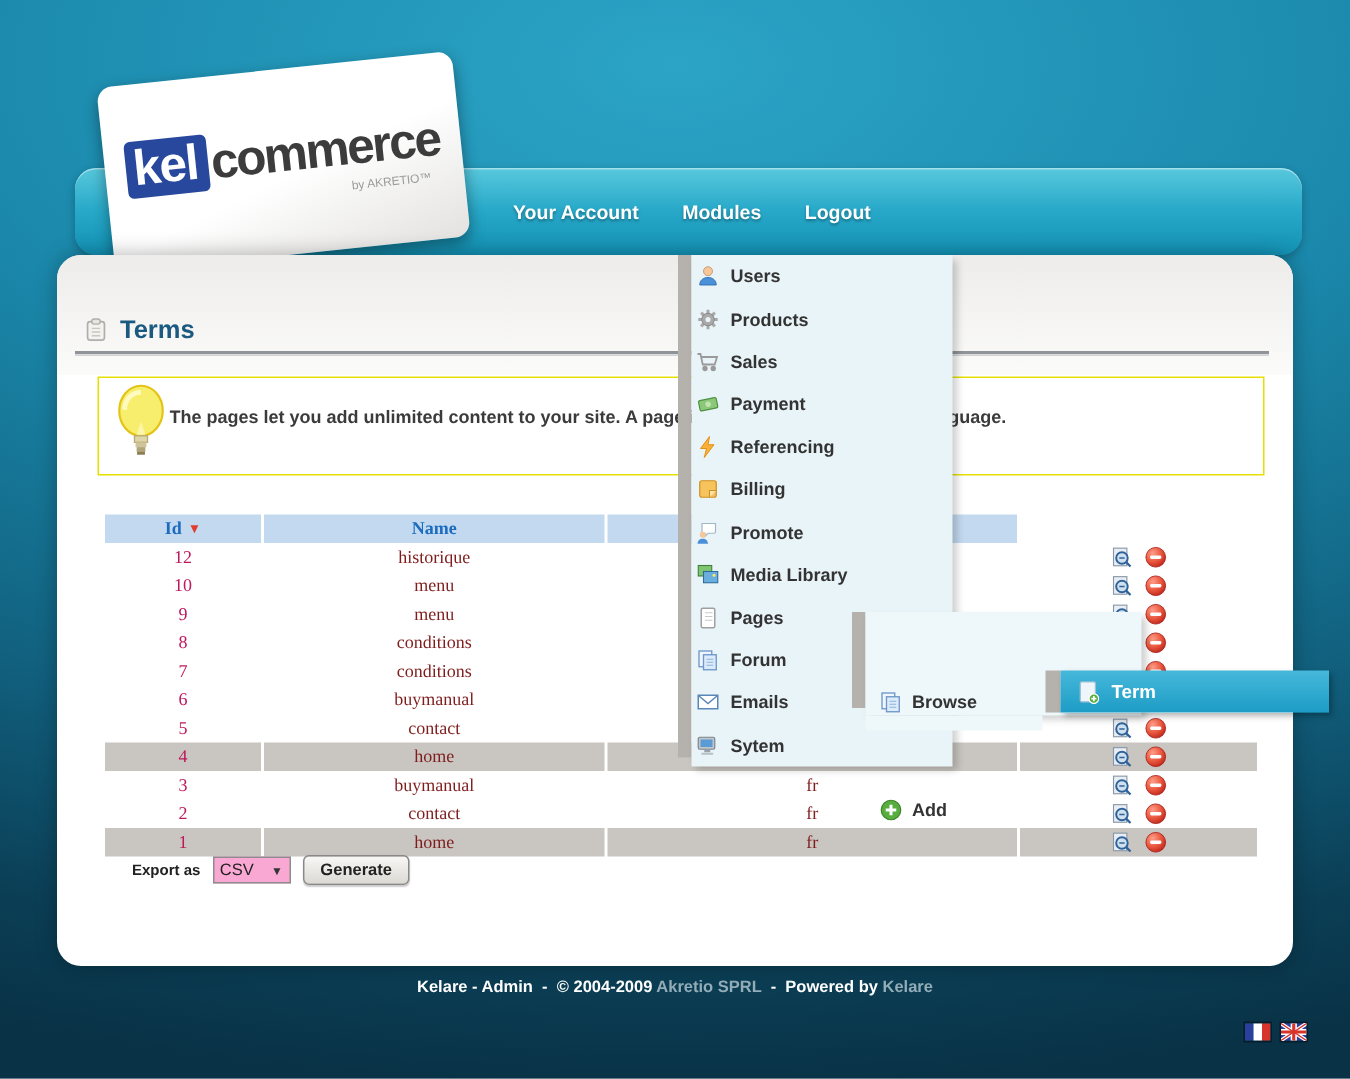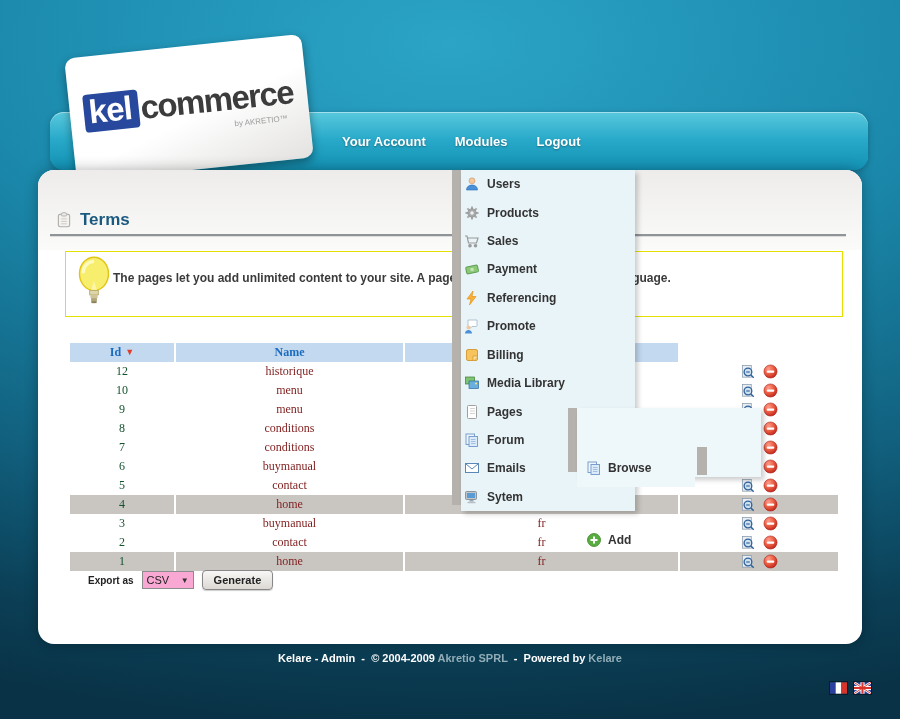--- a/index.html
+++ b/index.html
@@ -40,21 +40,21 @@
   #bulb-icon { position:absolute; left:10px; top:3px; width:36px; height:58px; }
   #hint-text { position:absolute; left:47px; top:19px; font-size:12px; font-weight:600; color:#3b3b3b; white-space:nowrap; overflow:hidden; width:724px; }
 
   
   #terms-table { position:absolute; left:30px; top:173px; border-collapse:separate; border-spacing:2px 0;
                  table-layout:fixed; width:772px; font-size:12px; }
   #terms-table th, #terms-table td { height:19px; padding:0; text-align:center; font-weight:normal; overflow:hidden;font-family:Liberation Serif, serif; }
   #terms-table th { background:#c3d9f0; color:#1b6bbf; font-weight:bold; cursor:pointer; }
   #terms-table th.empty { background:transparent; cursor:default; }
   .sort-arrow { display:inline-block; margin-left:4px; color:#e03e2d; font-size:9px; transform:translateY(-1px); }
-  td.c-id .id-link { color:#14532d; cursor:pointer;text-align:center; }
+  td.c-id .id-link { color:#be185d; cursor:pointer;text-align:center; }
   td.c-name, td.c-lang { color:#7f1d1d; }
   tr.gray td { background:#c9c5c0; }
   .row-actions { display:flex; justify-content:center; align-items:center; gap:8px; }
   .row-actions .icn { cursor:pointer; }
   .icn svg { display:block; }
 
   
   #export-bar { position:absolute; left:50px; top:400px; display:flex; align-items:center; gap:8px; }
   #export-label { font-size:10px; font-weight:bold; color:#222; }
   #export-select { width:52px; height:18px; border:1px solid #8c8c8c; background:#f9a8d4; display:flex;
@@ -477,35 +477,35 @@
         <span class="icn">
           <svg width="16" height="16" viewBox="0 0 16 16">
             <path d="M9 1L3 9h4l-1.5 6L12 6.5H8z" fill="#fbb03b" stroke="#e08a00" stroke-width=".6"></path>
           </svg>
         </span>
         <span class="m-label">Referencing</span>
       </div>
       <div class="m-item">
         <span class="icn">
           <svg width="16" height="16" viewBox="0 0 16 16">
+            <rect x="2.5" y="2.5" width="11" height="11" rx="1.5" fill="#f7c35c" stroke="#cf8f1f" stroke-width=".8"></rect>
+            <path d="M9 13.5V9h4.5" fill="#fbe3ae" stroke="#cf8f1f" stroke-width=".7"></path>
+          </svg>
+        </span>
+        <span class="m-label">Billing</span>
+      </div>
+      <div class="m-item">
+        <span class="icn">
+          <svg width="16" height="16" viewBox="0 0 16 16">
             <path d="M4 2h9v5.5c0 .6-.4 1-1 1H8l-2 2v-2H5c-.6 0-1-.4-1-1z" fill="#fff" stroke="#9fb6c4" stroke-width=".8"></path>
             <circle cx="4.5" cy="9.5" r="2" fill="#f6c79b"></circle>
             <path d="M1 15.5c0-2.2 1.6-3.4 3.5-3.4S8 13.3 8 15.5z" fill="#4a90d9"></path>
           </svg>
         </span>
         <span class="m-label">Promote</span>
-      </div>
-      <div class="m-item">
-        <span class="icn">
-          <svg width="16" height="16" viewBox="0 0 16 16">
-            <rect x="2.5" y="2.5" width="11" height="11" rx="1.5" fill="#f7c35c" stroke="#cf8f1f" stroke-width=".8"></rect>
-            <path d="M9 13.5V9h4.5" fill="#fbe3ae" stroke="#cf8f1f" stroke-width=".7"></path>
-          </svg>
-        </span>
-        <span class="m-label">Billing</span>
       </div>
       <div class="m-item">
         <span class="icn">
           <svg width="16" height="16" viewBox="0 0 16 16">
             <rect x="1.5" y="2" width="9" height="7" fill="#7fc470" stroke="#3e7d36" stroke-width=".7"></rect>
             <rect x="5" y="6" width="9.5" height="7.5" fill="#6aaede" stroke="#2d6a9e" stroke-width=".7"></rect>
             <circle cx="12" cy="8.5" r="1" fill="#fde568"></circle>
           </svg>
         </span>
         <span class="m-label">Media Library</span>
@@ -569,20 +569,30 @@
             <circle cx="8" cy="8" r="6.5" fill="#58ad3f" stroke="#3c8427" stroke-width=".8"></circle>
             <path d="M8 4.5v7M4.5 8h7" stroke="#fff" stroke-width="2"></path>
           </svg>
         </span>
         <span class="m-label">Add</span>
       </div>
     </div>
   <div id="menu-l2-ext"></div>
 
   <div id="menu-l3-bar" class="menu-bar"></div>
+  <div id="menu-l3">
+      <span class="icn">
+        <svg width="17" height="17" viewBox="0 0 16 16">
+          <rect x="3" y="1.5" width="9.5" height="12.5" rx="1" fill="#eef6fc" stroke="#9fc0d8" stroke-width=".8"></rect>
+          <circle cx="11.5" cy="12" r="3" fill="#58ad3f" stroke="#fff" stroke-width=".7"></circle>
+          <path d="M11.5 10.4v3.2M9.9 12h3.2" stroke="#fff" stroke-width="1.1"></path>
+        </svg>
+      </span>
+      <span class="m-label">Term</span>
+    </div>
 
   <div id="footer"><span style="color: rgb(255, 255, 255); white-space: pre;">Kelare - Admin</span><span style="color: rgb(255, 255, 255); white-space: pre;">  -  </span><span style="color: rgb(255, 255, 255); white-space: pre;">© 2004-2009 </span><span style="color: rgb(147, 174, 184); white-space: pre;">Akretio SPRL</span><span style="color: rgb(255, 255, 255); white-space: pre;">  -  </span><span style="color: rgb(255, 255, 255); white-space: pre;">Powered by </span><span style="color: rgb(147, 174, 184); white-space: pre;">Kelare</span></div>
   <div id="flags">
       <span class="flag icn">
         <svg width="17" height="12" viewBox="0 0 18 12">
           <rect width="6" height="12" fill="#2b3f9e"></rect>
           <rect x="6" width="6" height="12" fill="#fff"></rect>
           <rect x="12" width="6" height="12" fill="#d6342c"></rect>
         </svg>
       </span>

